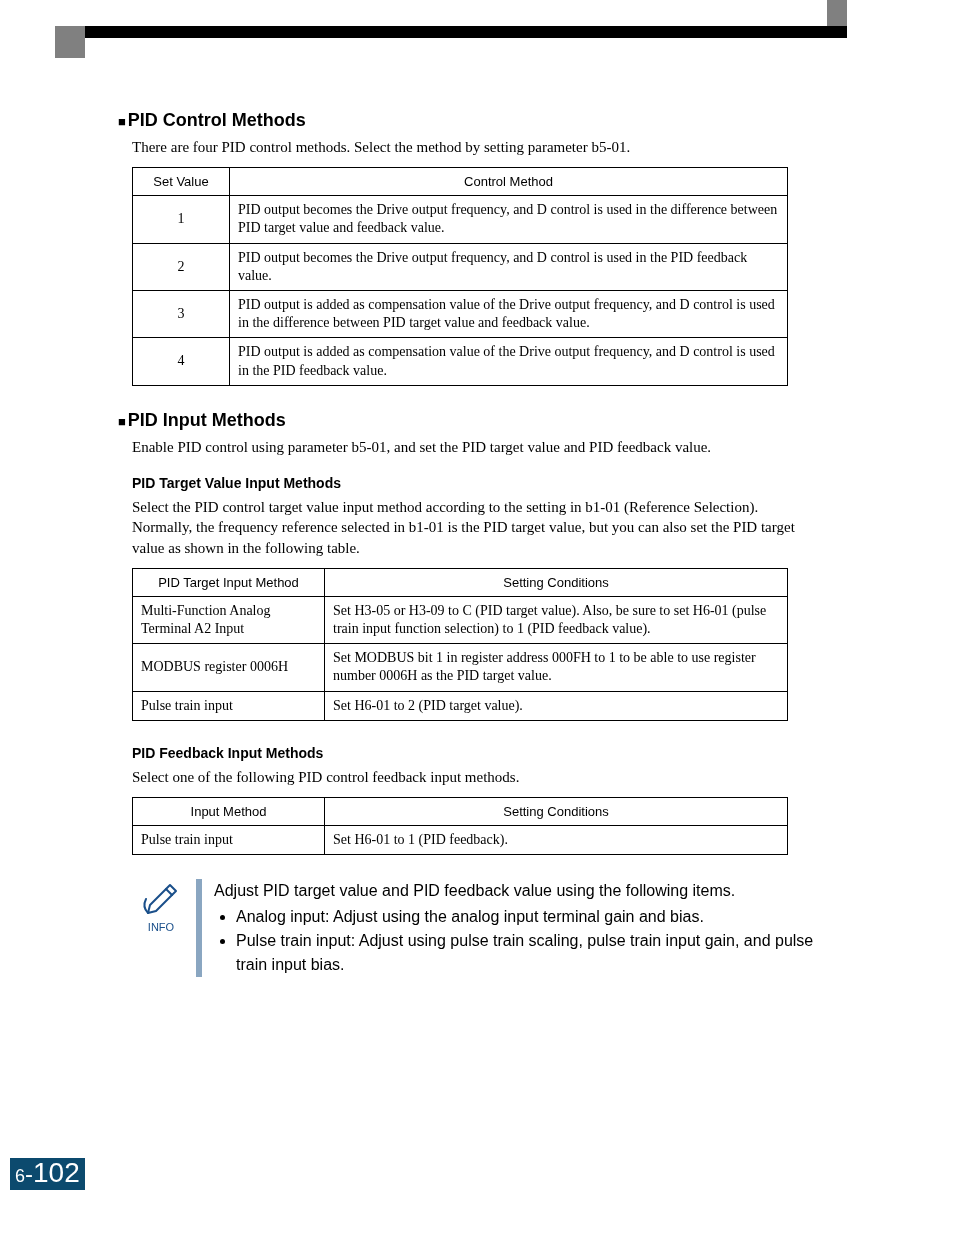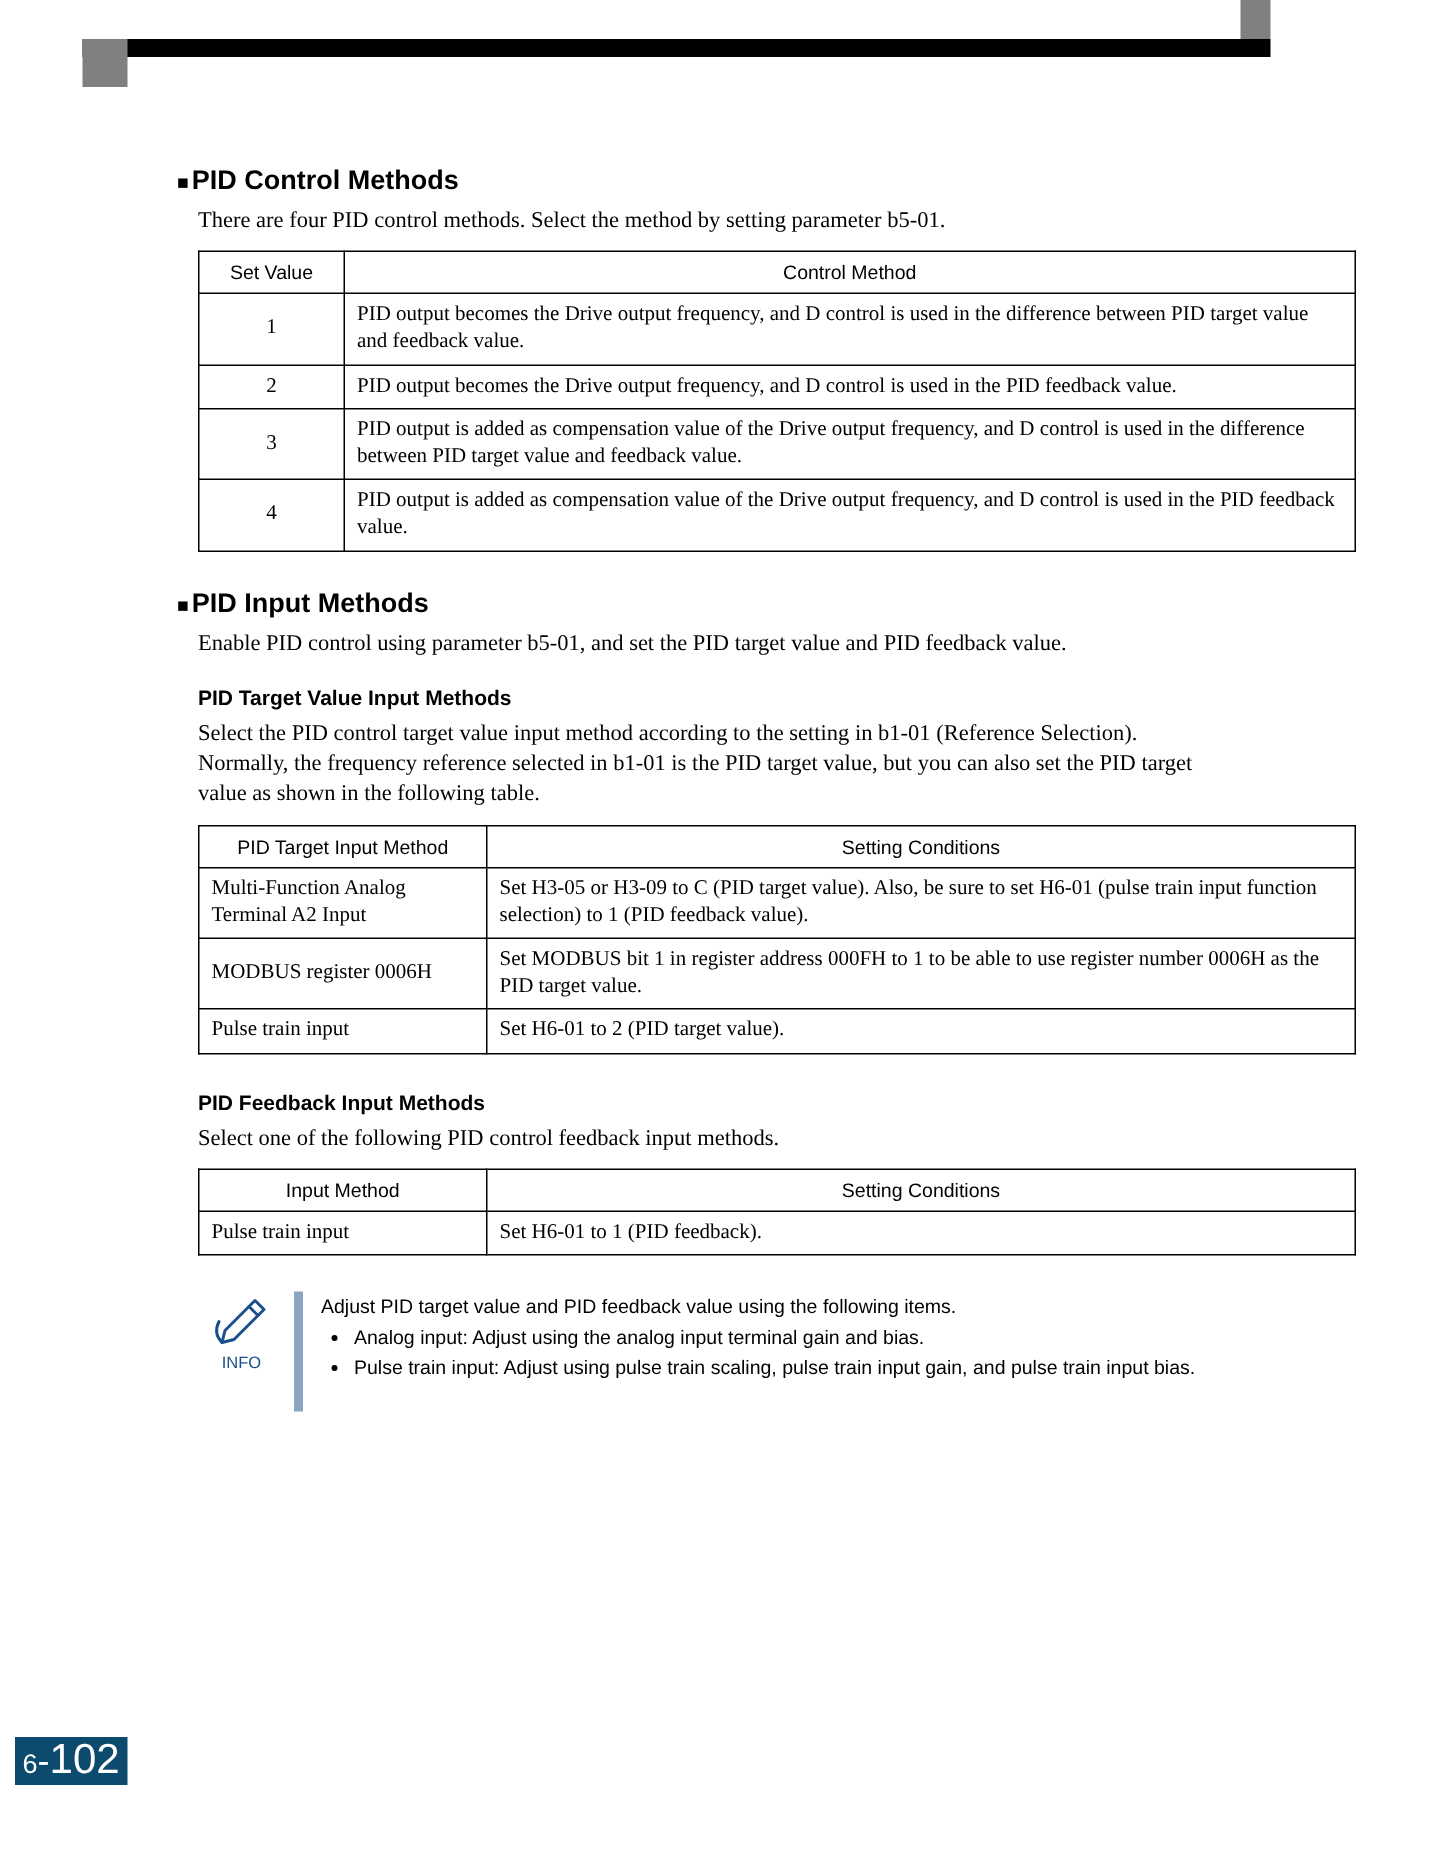--- a/index.html
+++ b/index.html
@@ -58,21 +58,21 @@
     margin-right: 2px;
   }
   .body-text {
     font-family: "Times New Roman", Times, serif;
     font-size: 15px;
     line-height: 1.35;
     margin: 0 0 10px 14px;
   }
   table {
     border-collapse: collapse;
-    width: 772px;
+    width: 656px;
     margin: 0 12px 24px 14px;
   }
   th {
     font-family: Arial, Helvetica, sans-serif;
     font-weight: normal;
     font-size: 13px;
     text-align: center;
     padding: 6px 8px;
     border: 1px solid #000;
     vertical-align: middle;
@@ -109,21 +109,21 @@
   .info-icon-wrap svg { display: block; margin: 0 auto 2px auto; }
   .info-bar {
     width: 6px;
     background: #8aa6c1;
     align-self: stretch;
     margin: 0 12px 0 6px;
     min-height: 80px;
   }
   .info-text {
     font-family: Arial, Helvetica, sans-serif;
-    font-size: 13px;
+    font-size: 16px;
     line-height: 1.5;
     flex: 1;
   }
   .info-text ul { margin: 2px 0 0 0; padding-left: 22px; }
   .page-num {
     position: absolute;
     left: 10px;
     bottom: 45px;
     background: #0c4a6e;
     color: #fff;

